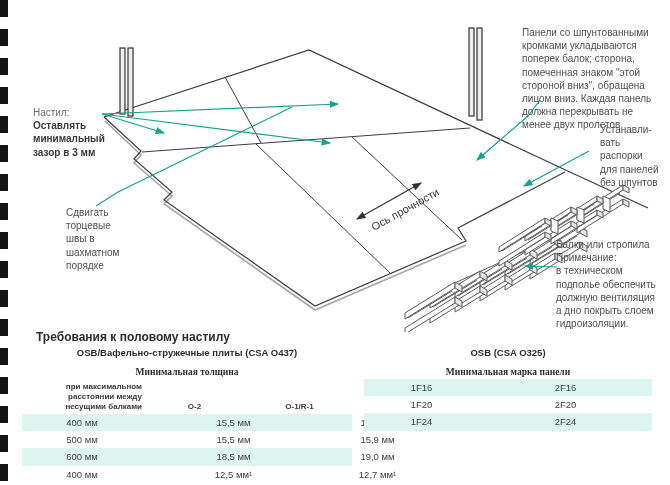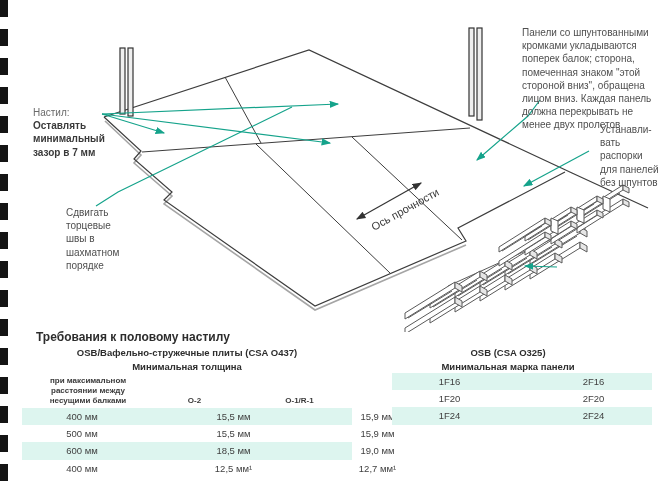--- a/index.html
+++ b/index.html
@@ -13,29 +13,29 @@
   .lbl b{color:#3a3a3a;}
   .lbl .plain{color:#6a6a6a;font-weight:normal;}
   
   .tbl-sec{position:absolute;left:22px;top:330px;width:636px;}
   .tbl-title{font-size:12px;font-weight:bold;color:#2d2d2d;margin:0 0 3px 14px;}
   .tbl-flex{display:flex;gap:12px;align-items:flex-start;}
   .tblock{display:flex;flex-direction:column;}
   .tb-left{width:330px;}
   .tb-right{width:288px;}
   .sub1,.sub2{font-size:9.5px;font-weight:bold;color:#2d2d2d;text-align:center;line-height:1.25;}
-  .sub2{margin-top:2px;}
+  .sub2{margin-top:8px;font-family:Liberation Serif, serif;}
   .colhead{display:grid;height:34px;align-items:end;margin-top:1px;}
   .tb-left .colhead{grid-template-columns:120px 105px 105px;}
   .tb-right .colhead{grid-template-columns:115px 173px;}
   .ch{font-size:8px;font-weight:bold;color:#3a3a3a;text-align:center;white-space:pre-line;line-height:1.25;padding-bottom:2px;}
-  .ch.rowhead{text-align:center;padding-left:12px;}
+  .ch.rowhead{text-align:right;padding-left:12px;}
   .trow{display:grid;height:17.3px;align-items:center;font-size:9.5px;color:#3f3f3f;}
   .tb-left .trow{grid-template-columns:120px 105px 105px;gap:39px;}
-  .tb-right .trow{grid-template-columns:115px 173px;margin-left:28px;}
+  .tb-right .trow{grid-template-columns:115px 173px;}
   .trow span{text-align:center;}
   .hl{background:#ddf5ef;}
 </style>
 </head>
 <body>
 
 <div id="stage">
 
   <div class="edge-strip"></div>
 
@@ -124,36 +124,43 @@
       <path d="M557,267 L525,266" marker-end="url(#ah)"></path>
     </g>
 
     <g>
       <path d="M357,219 L421,183" stroke="#333" stroke-width="1.2" fill="none" marker-end="url(#bah)" marker-start="url(#bahr)"></path>
       <text transform="translate(374,231) rotate(-29)" font-size="11" fill="#3a3a3a">Ось прочности</text>
     </g>
   </svg>
 
   <div class="lbl" style="left:33px;top:106px;width:92px;font-weight:bold;"><span class="plain">Настил:</span>
-    <b>Оставлять минимальный зазор в 7 мм</b></div>
+    <b>Оставлять минимальный зазор в 3 мм</b></div>
 
   <div class="lbl" style="left:66px;top:206px;width:70px;">Сдвигать
 торцевые
 швы в
 шахматном
 порядке</div>
 
   <div class="lbl" style="left:522px;top:26px;width:142px;">Панели со шпунтованными кромками укладываются поперек балок; сторона, помеченная знаком "этой стороной вниз", обращена лицом вниз. Каждая панель должна перекрывать не менее двух пролетов</div>
 
   <div class="lbl" style="left:600px;top:123px;width:78px;">Устанавли-
 вать
 распорки
 для панелей
 без шпунтов</div>
 
+  <div class="lbl" style="left:556px;top:238px;width:114px;">Балки или стропила
+Примечание:
+в техническом
+подполье обеспечить
+должную вентиляция
+а дно покрыть слоем
+гидроизоляции.</div>
 
   <div class="tbl-sec">
     <div class="tbl-title">Требования к половому настилу</div>
 
     <div class="tbl-flex">
 
       <div class="tblock tb-left">
         <div class="sub1">OSB/Вафельно-стружечные плиты (CSA O437)</div>
         <div class="sub2">Минимальная толщина</div>
         <div class="colhead">

